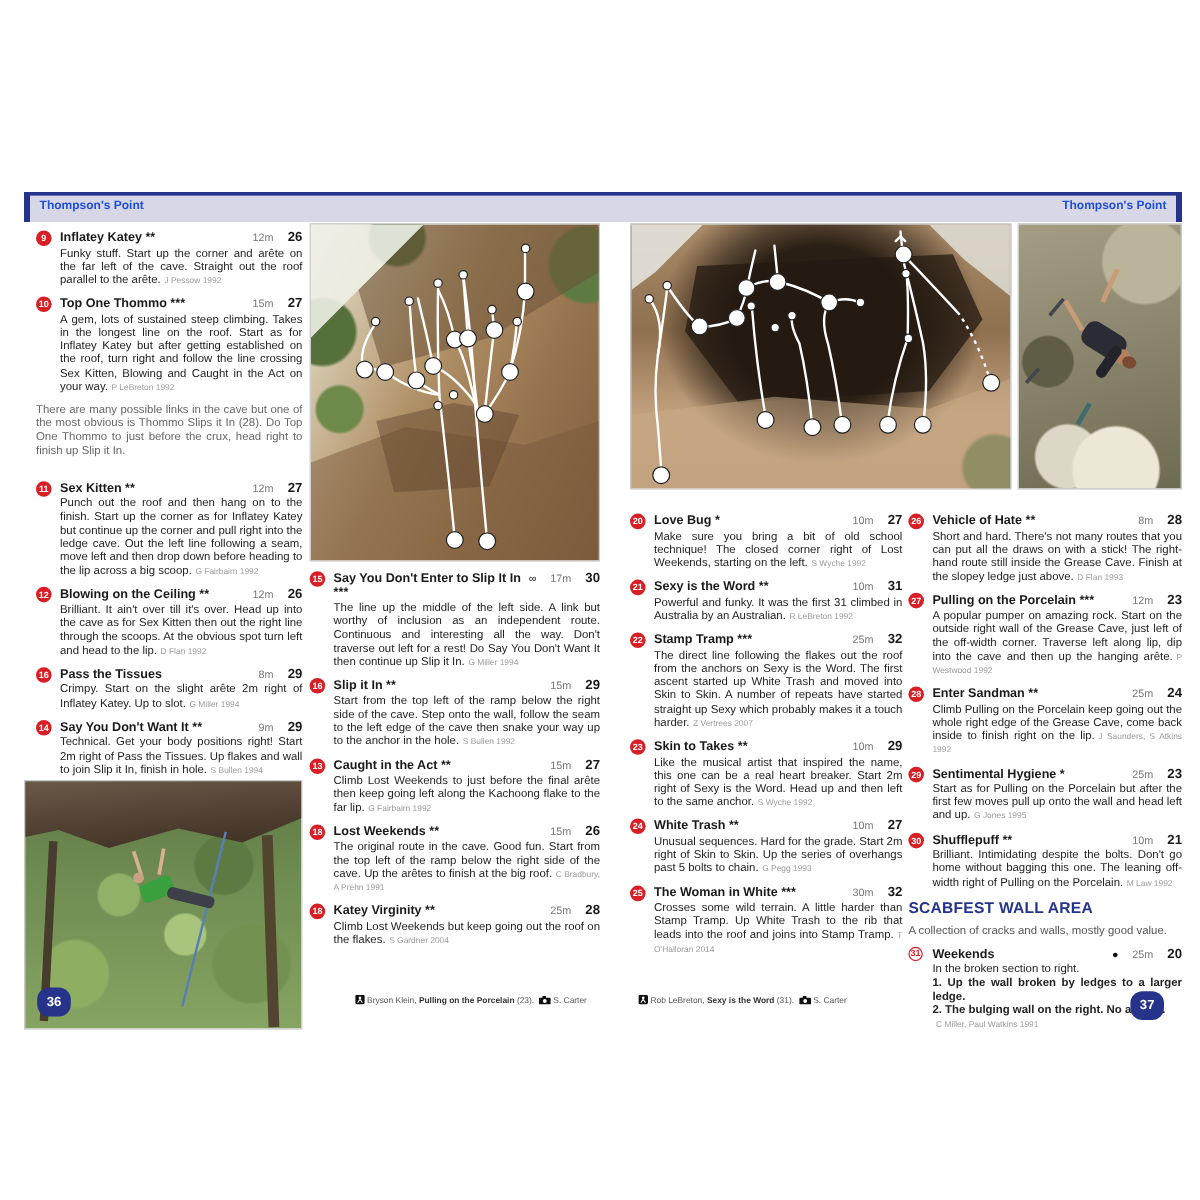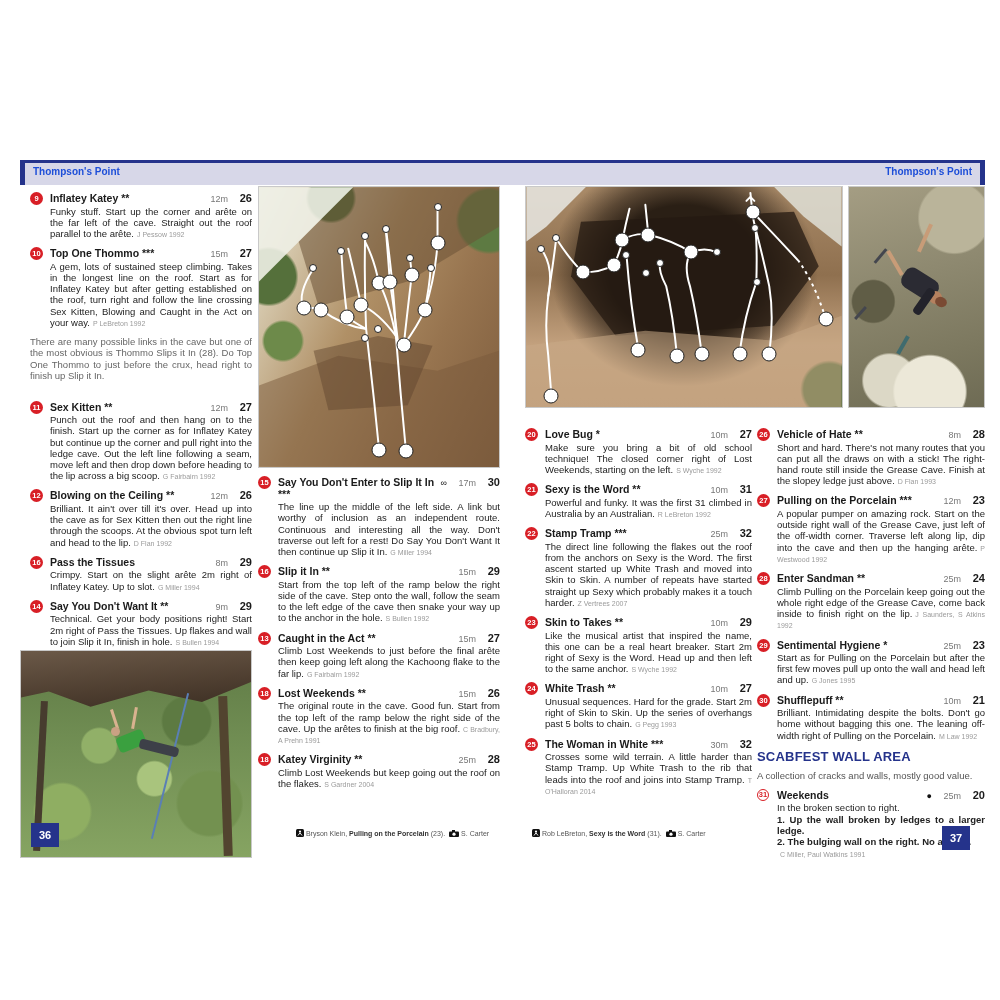--- a/index.html
+++ b/index.html
@@ -63,21 +63,21 @@
      radial-gradient(circle at 82% 74%,#739150 0 13%,transparent 14%),
      radial-gradient(circle at 34% 46%,#91b068 0 9%,transparent 10%),
      radial-gradient(circle at 72% 34%,#5d7a42 0 11%,transparent 12%),
      linear-gradient(180deg,#5f7a45 0%,#6f8c52 40%,#86a462 100%);}
   .shape{position:absolute;}
   
   .caption{position:absolute;font-size:7px;color:#555;}
   .caption b{color:#333;}
   .cap-ic{display:inline-block;vertical-align:-1px;margin:0 2px;}
   .pagenum{position:absolute;background:#25338b;color:#fff;font-weight:bold;font-size:11px;
-           width:28px;height:24px;display:flex;align-items:center;justify-content:center;z-index:5;}
+           width:28px;height:24px;display:flex;align-items:center;justify-content:center;z-index:5;border-radius:10px;}
 </style>
 </head>
 <body>
 
 <div class="screen">
 
   <div class="hdrbar">
     <div class="cap capL"></div>
     <div class="cap capR"></div>
     <div class="hdr-title hdr-left">Thompson's Point</div>

